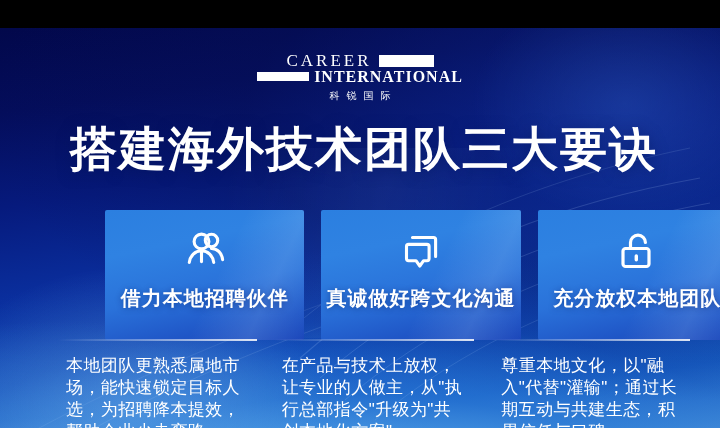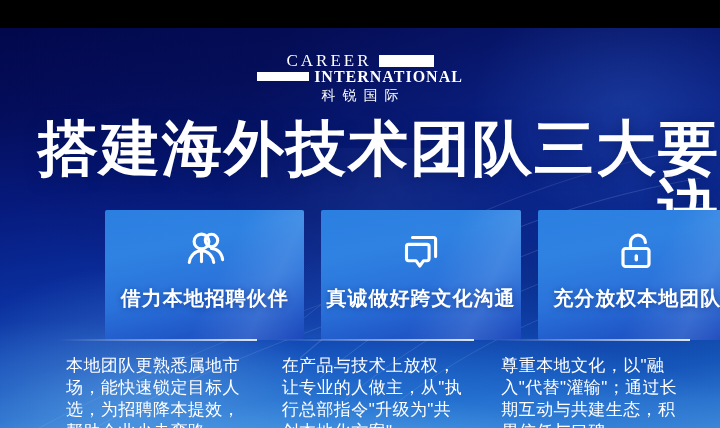--- a/index.html
+++ b/index.html
@@ -28,26 +28,26 @@
   .logo{position:absolute;left:0;right:0;top:24px;display:flex;flex-direction:column;align-items:center;}
   .logo-row1{display:flex;align-items:center;gap:7px;height:17px;}
   .logo-word{color:#fff;font-family:"Liberation Serif","DejaVu Serif",serif;
     font-size:17px;letter-spacing:3.0px;line-height:17px;font-weight:400;}
   .logo-blk{background:#fff;}
   .blk-a{width:55px;height:12px;}
   .logo-row2{display:flex;align-items:center;gap:5px;height:11px;margin-top:2px;}
   .blk-b{width:52px;height:9px;}
   .logo-sub{color:#fff;font-family:"Liberation Serif","DejaVu Serif",serif;
     font-size:16px;font-weight:700;letter-spacing:1.0px;line-height:10px;}
-  .logo-cn{margin-top:6px;color:#fff;font-size:14px;letter-spacing:7px;
+  .logo-cn{margin-top:6px;color:#fff;font-size:10px;letter-spacing:7px;
     text-indent:7px;font-weight:500;line-height:15px;}
 
   
-  .title{position:absolute;left:8px;right:0;top:92px;text-align:right;
-    color:#fff;font-size:60px;font-weight:700;letter-spacing:2px;line-height:58px;
+  .title{position:absolute;left:8px;right:0;top:92px;text-align:center;
+    color:#fff;font-size:47px;font-weight:700;letter-spacing:2px;line-height:58px;
     text-shadow:0 2px 14px rgba(0,20,90,.55);}
 
   
   .cards{position:absolute;left:58px;top:182px;width:632px;height:130px;
     display:flex;gap:17px;padding-left:47px;}
   .card{position:relative;flex:1;border-radius:2px;overflow:hidden;
     display:flex;flex-direction:column;align-items:center;justify-content:flex-start;
     background:linear-gradient(168deg,#2b7fe0 0%,#2f82e2 28%,#2a72da 58%,#1f55c6 84%,#1b46ba 100%);}
   .card::after{content:"";position:absolute;inset:0;
     background:linear-gradient(115deg, rgba(255,255,255,0) 55%, rgba(190,225,255,.16) 78%, rgba(255,255,255,0) 100%);}

